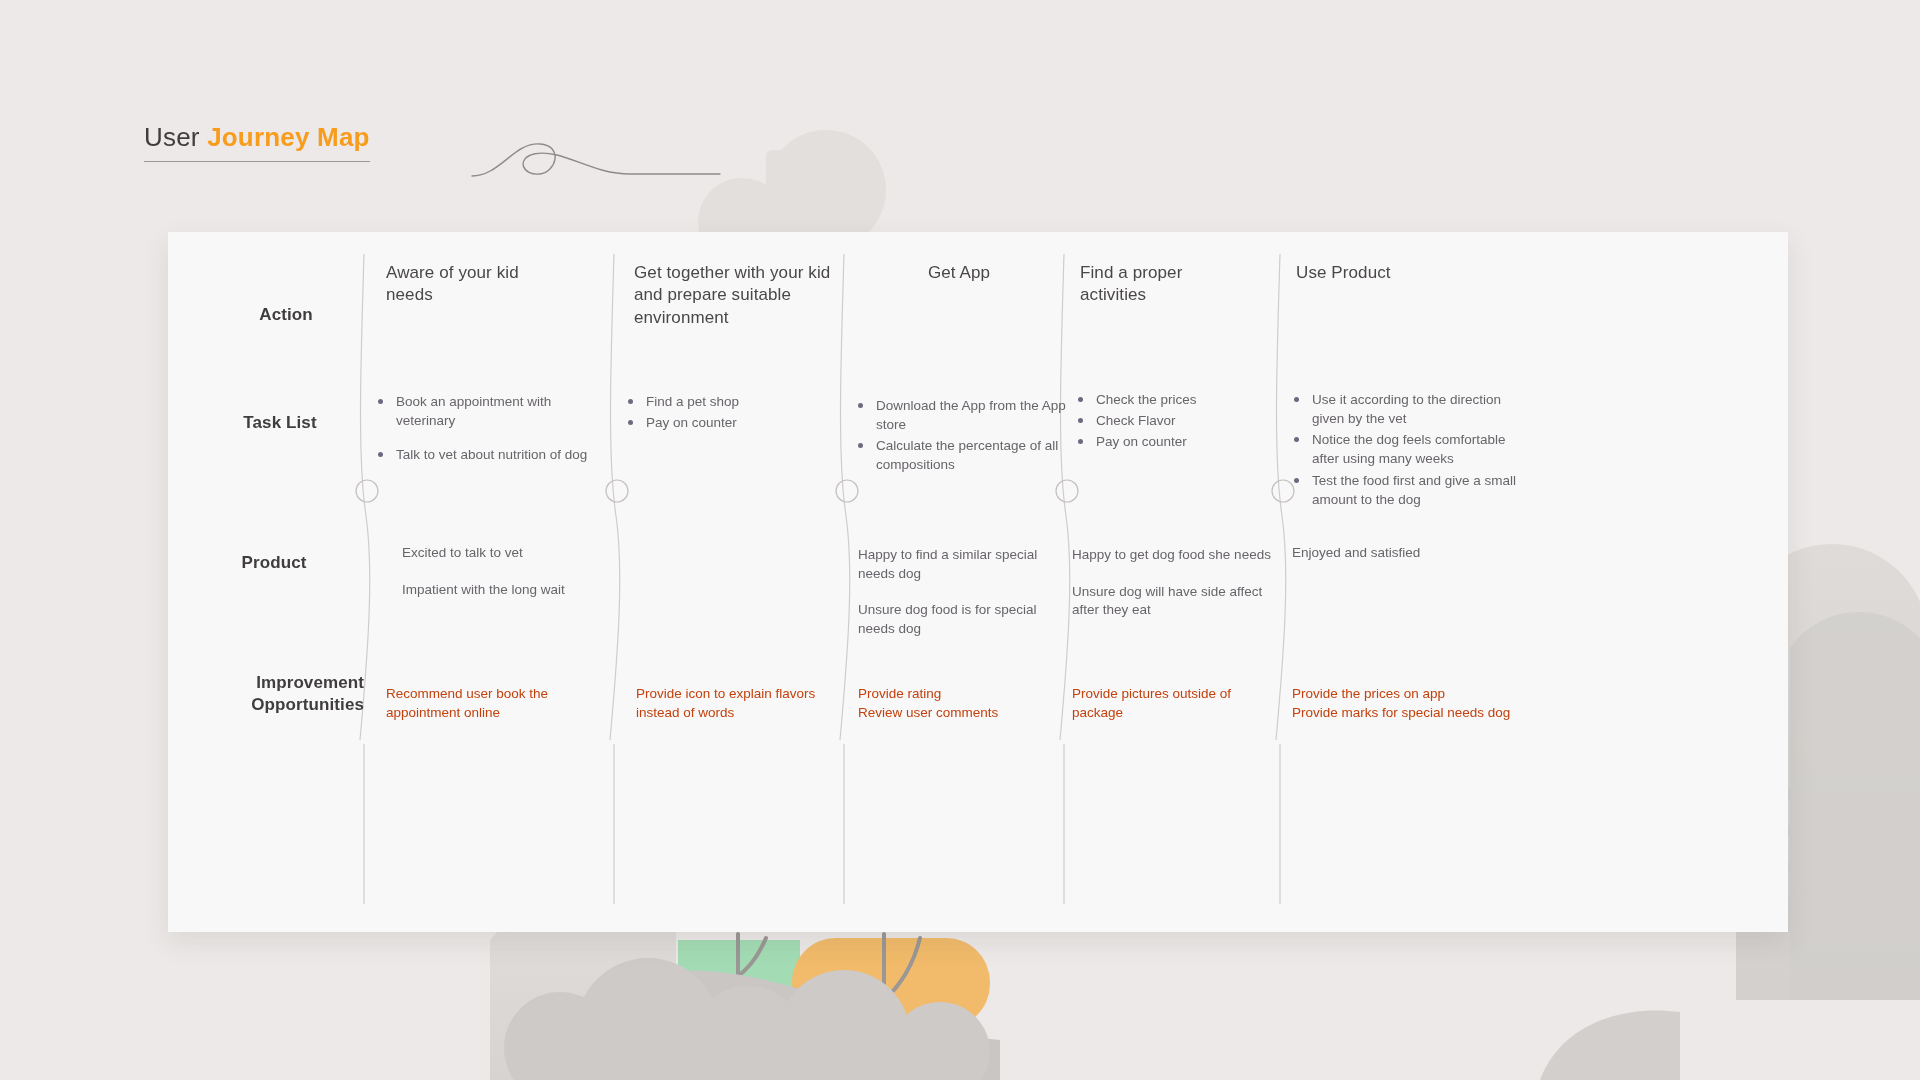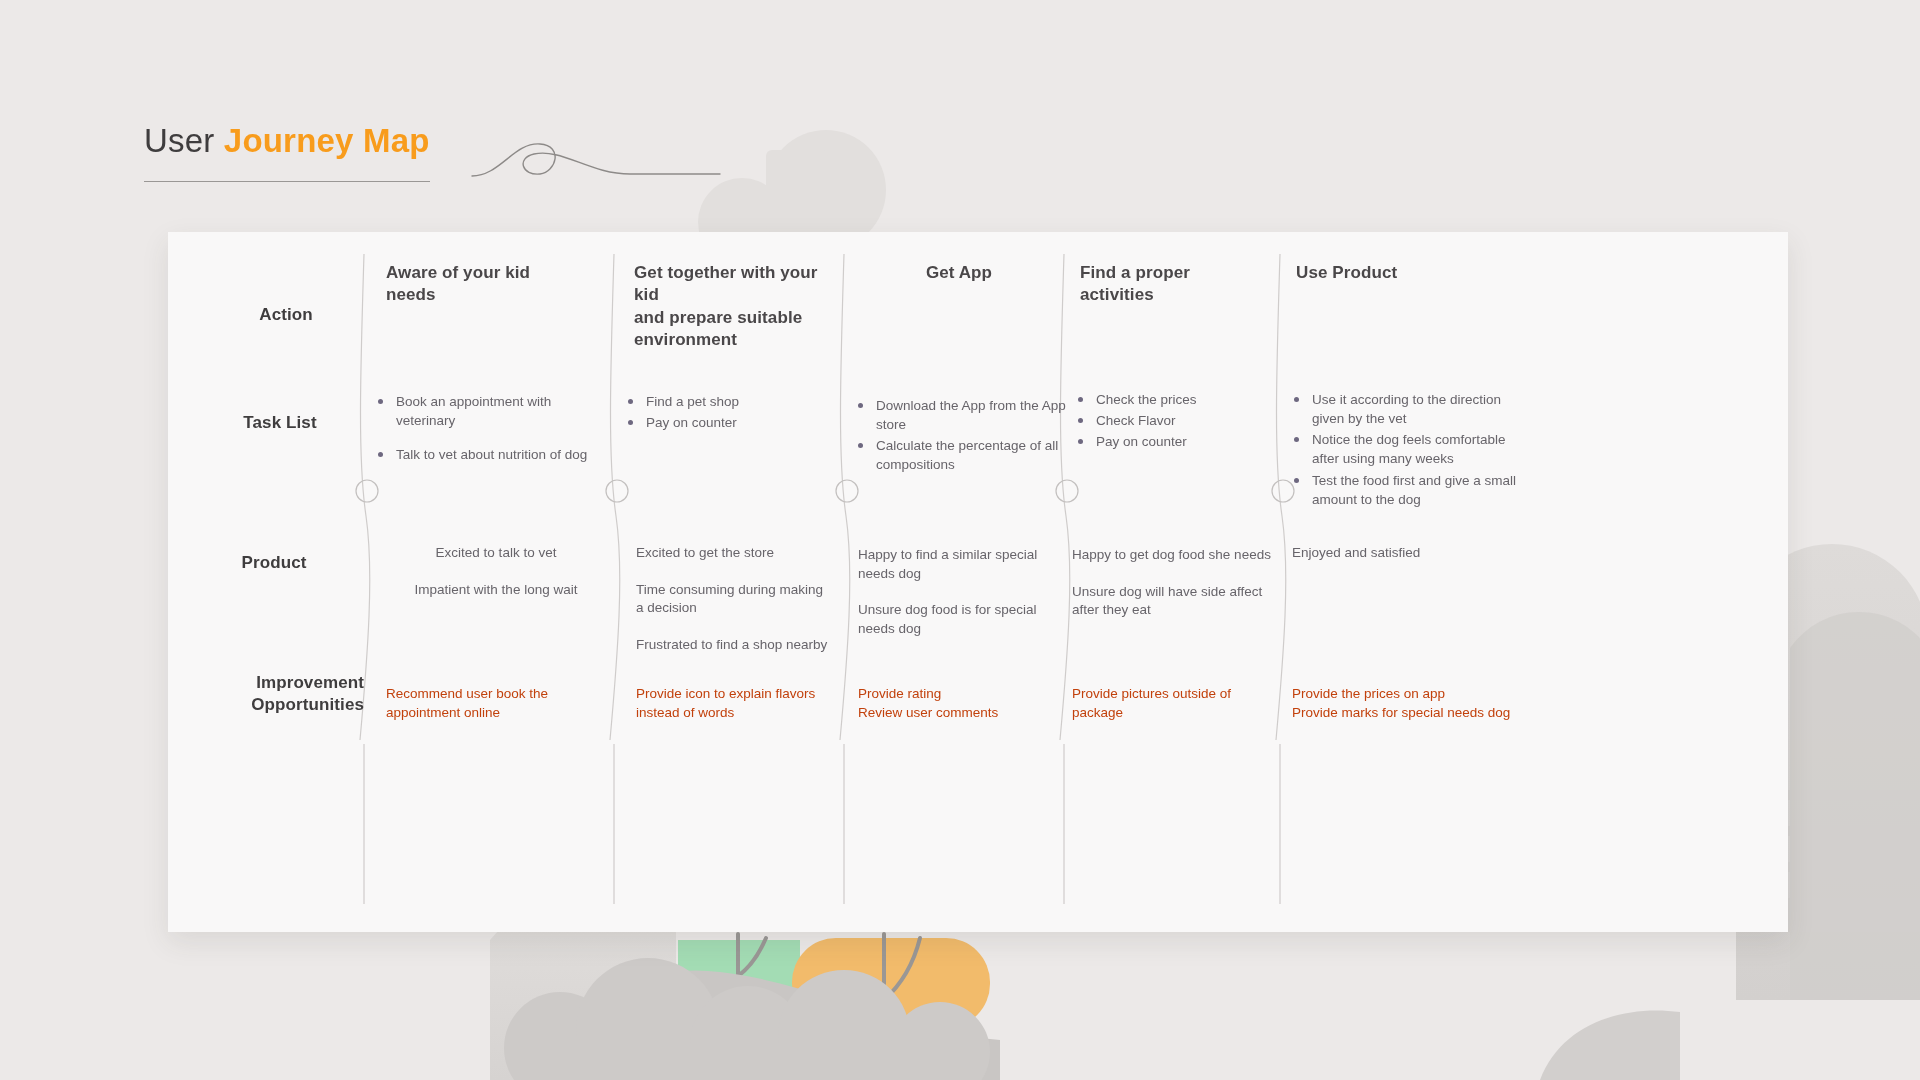--- a/index.html
+++ b/index.html
@@ -18,24 +18,24 @@
     z-index: 0; pointer-events: none;
   }
 
   
   #title-block {
     position: absolute;
     left: 144px; top: 124px;
     z-index: 3;
   }
   #title-text {
-    font-size: 33px;
+    font-size: 26px;
     letter-spacing: 0.2px;
     white-space: nowrap;
-    padding-bottom: 22px;
+    padding-bottom: 10px;
     border-bottom: 1.5px solid #9a9795;
     display: inline-block;
     line-height: 1.05;
   }
   .title-plain { color: #3f3d3e; font-weight: 400; }
   .title-accent { color: #f89c1c; font-weight: 700; }
 
   #title-squiggle {
     position: absolute;
     left: 470px; top: 118px;
@@ -67,21 +67,21 @@
     font-size: 17px;
     font-weight: 700;
     color: #3f3d3e;
     line-height: 1.3;
     letter-spacing: 0.1px;
   }
 
   .col-header {
     position: absolute;
     font-size: 17px;
-    font-weight: 700;
+    font-weight: 400;
     color: #4a4749;
     line-height: 1.32;
     letter-spacing: 0.1px;
     white-space: pre-line;
   }
   .col-header.center { text-align: center; }
 
   .task-list {
     position: absolute;
     margin: 0;
@@ -106,21 +106,21 @@
   }
   .task-list.spaced li { margin-bottom: 15px; }
 
   .feeling-group { position: absolute; }
   .feeling-item {
     font-size: 13.5px;
     color: #67646a;
     line-height: 1.38;
     margin-bottom: 18px;
   }
-  .feeling-group.right-align .feeling-item { text-align: center; }
+  .feeling-group.right-align .feeling-item { text-align: left; }
 
   .improve-group { position: absolute; }
   .improve-item {
     font-size: 13.5px;
     color: #c2410c;
     line-height: 1.42;
   }
 </style>
 </head>
 <body>
@@ -265,25 +265,20 @@
       <li>Use it according to the direction given by the vet</li>
       <li>Notice the dog feels comfortable after using many weeks</li>
       <li>Test the food first and give a small amount to the dog</li>
     </ul>
 
     <div class="feeling-group right-align" style="left:234px; top:312px; width:188px;">
       <div class="feeling-item">Excited to talk to vet</div>
       <div class="feeling-item">Impatient with the long wait</div>
     </div>
 
-    <div class="feeling-group" style="left:468px; top:312px; width:192px;">
-      <div class="feeling-item">Excited to get the store</div>
-      <div class="feeling-item">Time consuming during making a decision</div>
-      <div class="feeling-item">Frustrated to find a shop nearby</div>
-    </div>
 
     <div class="feeling-group" style="left:690px; top:314px; width:190px;">
       <div class="feeling-item">Happy to find a similar special needs dog</div>
       <div class="feeling-item">Unsure dog food is for special needs dog</div>
     </div>
 
     <div class="feeling-group" style="left:904px; top:314px; width:206px;">
       <div class="feeling-item">Happy to get dog food she needs</div>
       <div class="feeling-item">Unsure dog will have side affect after they eat</div>
     </div>

